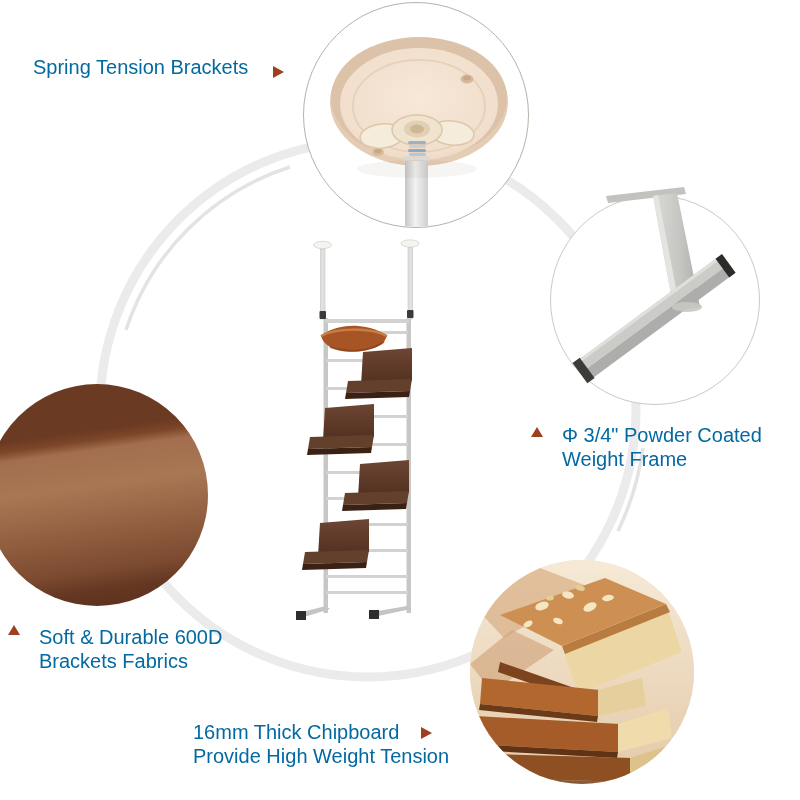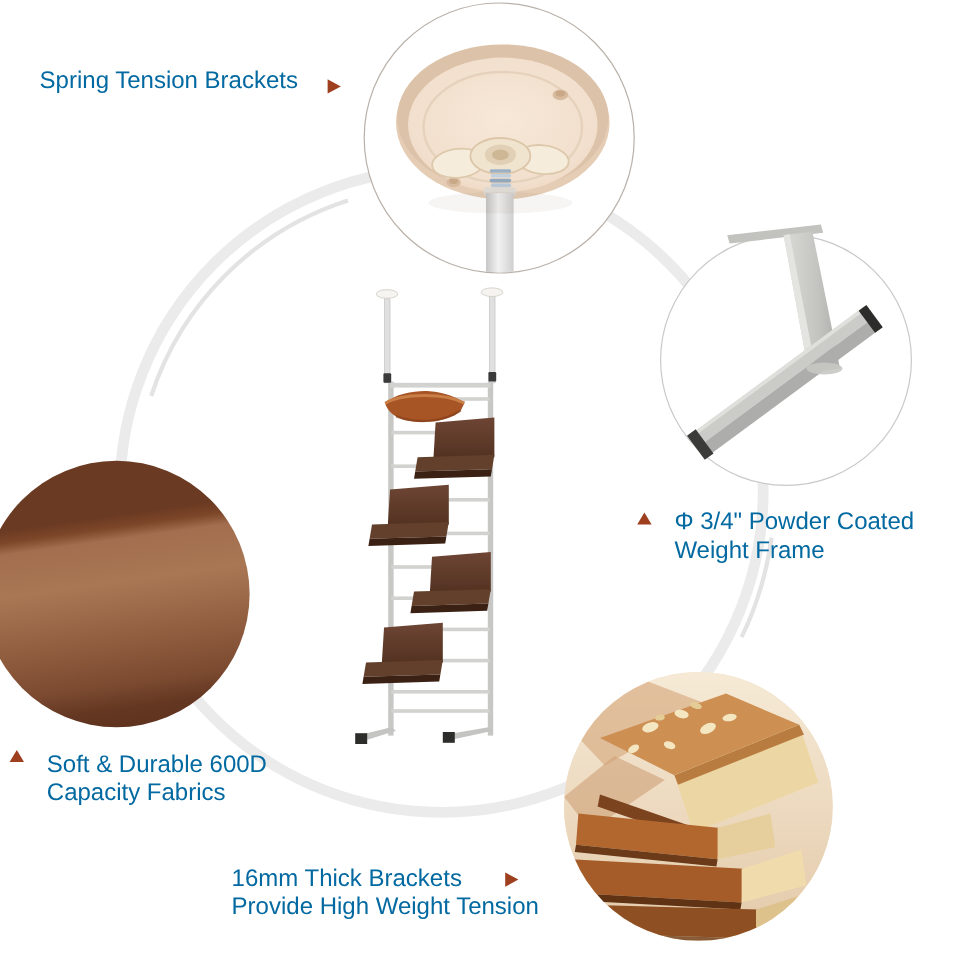--- a/index.html
+++ b/index.html
@@ -237,21 +237,21 @@
 <div id="marker-spring" class="tri tri-right"></div>
 
 <div id="callout-steel" class="callout">
   <div>Φ 3/4" Powder Coated</div>
   <div>Weight Frame</div>
 </div>
 <div id="marker-steel" class="tri tri-up"></div>
 
 <div id="callout-fabric" class="callout">
   <div>Soft &amp; Durable 600D</div>
-  <div>Capacity Fabrics</div>
+  <div>Brackets Fabrics</div>
 </div>
 <div id="marker-fabric" class="tri tri-up"></div>
 
 <div id="callout-chipboard" class="callout">
-  <div>16mm Thick Brackets</div>
+  <div>16mm Thick Chipboard</div>
   <div>Provide High Weight Tension</div>
 </div>
 <div id="marker-chipboard" class="tri tri-right"></div>
 
 </body></html>

